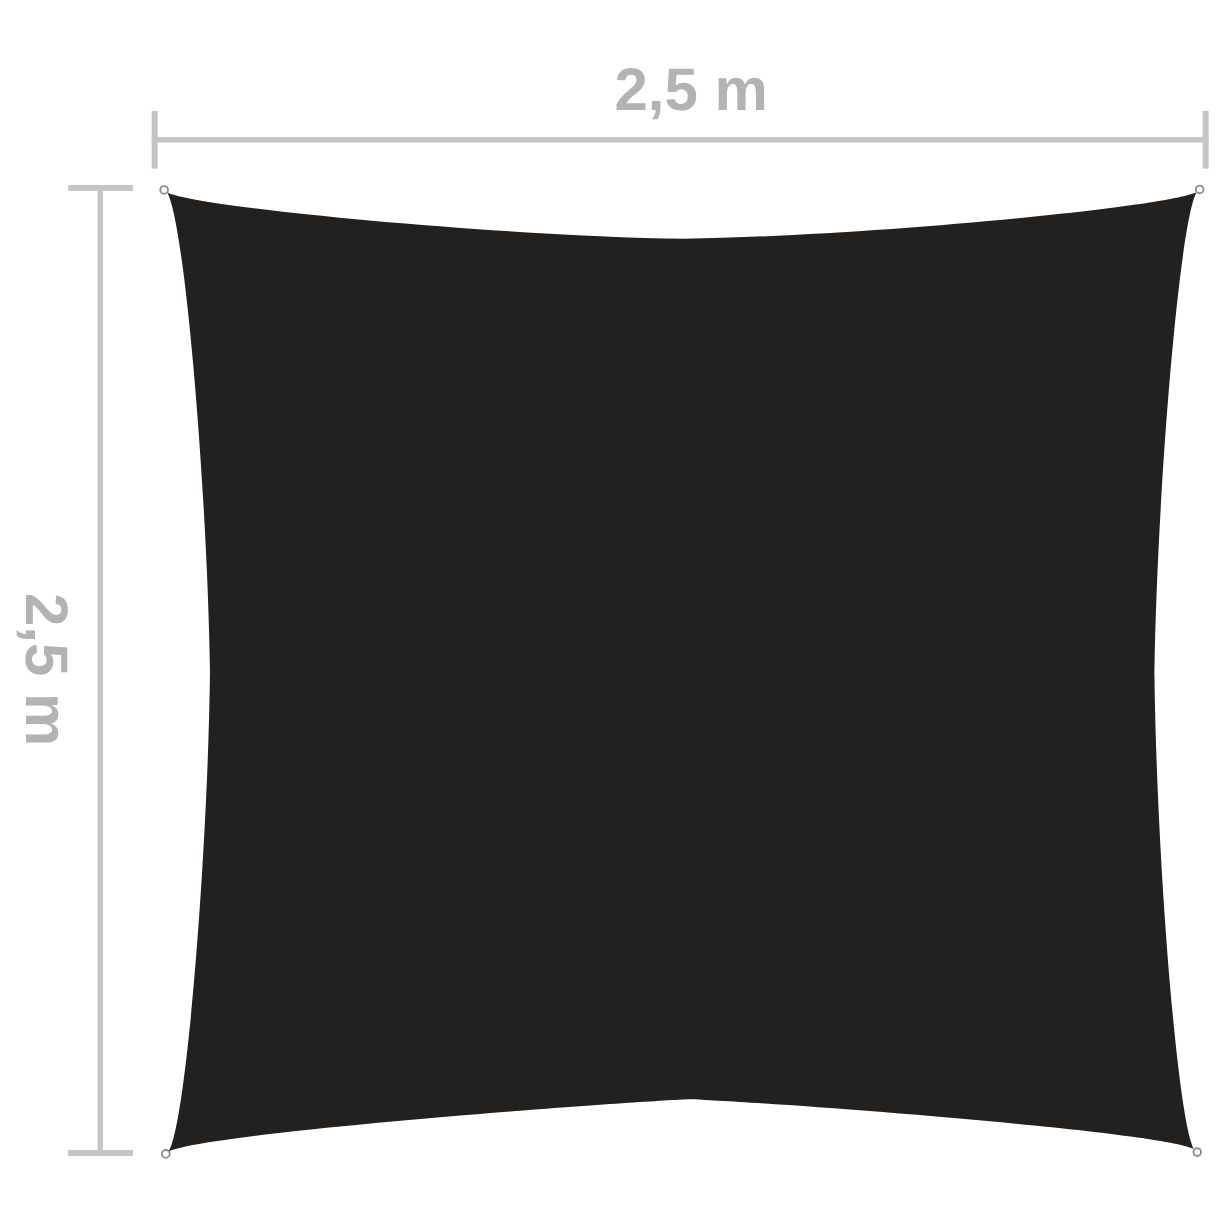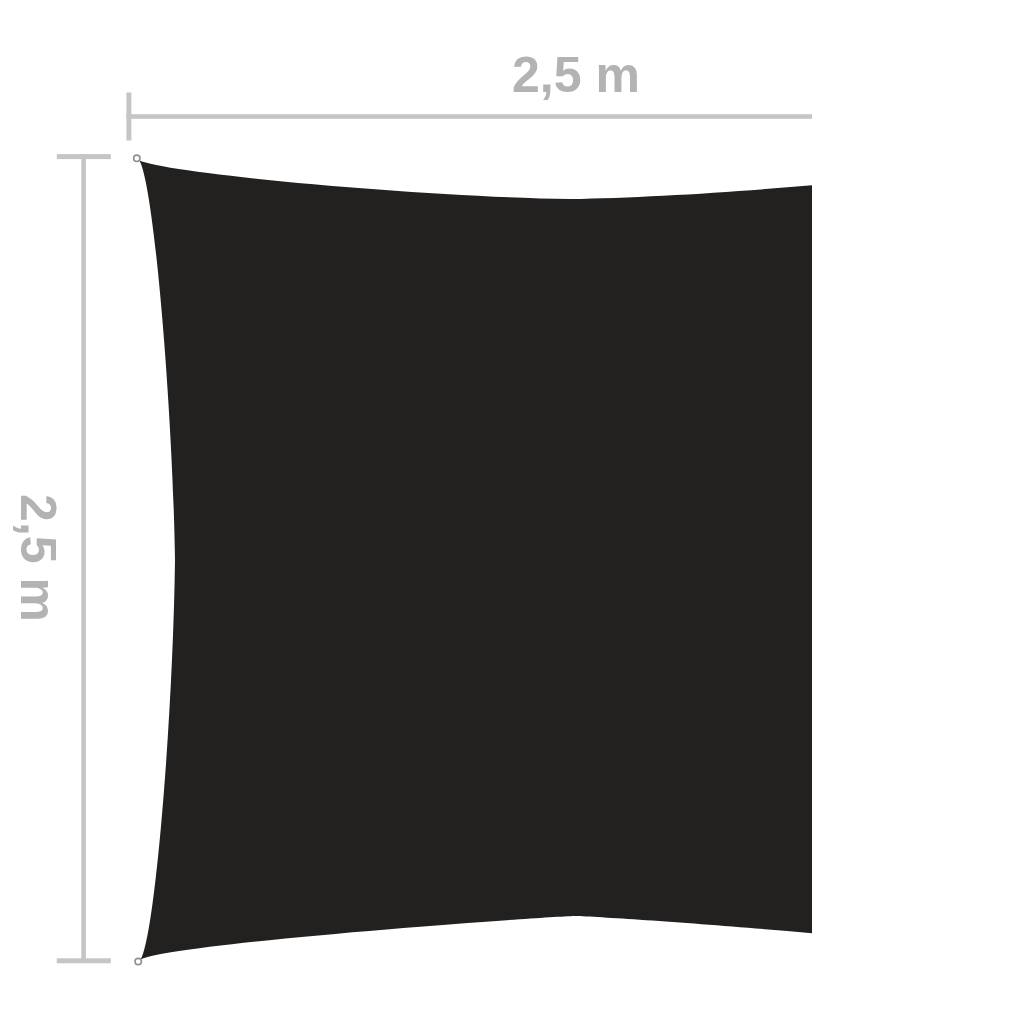--- a/index.html
+++ b/index.html
@@ -1,16 +1,16 @@
 <!DOCTYPE html>
 <html><head>
 <meta charset="utf-8">
 <style>
   html,body{margin:0;padding:0;background:#ffffff;}
-  .page{position:relative;width:812px;height:1024px;background:#ffffff;overflow:hidden;}
+  .page{position:relative;width:1024px;height:1024px;background:#ffffff;overflow:hidden;}
   svg{display:block;}
   text{font-family:"Liberation Sans", sans-serif;font-weight:bold;}
 </style>
 </head>
 <body>
 
 <div class="page">
 <svg width="1024" height="1024" viewBox="0 0 1024 1024">
 
   <rect x="0" y="0" width="1024" height="1024" fill="#ffffff"></rect>

